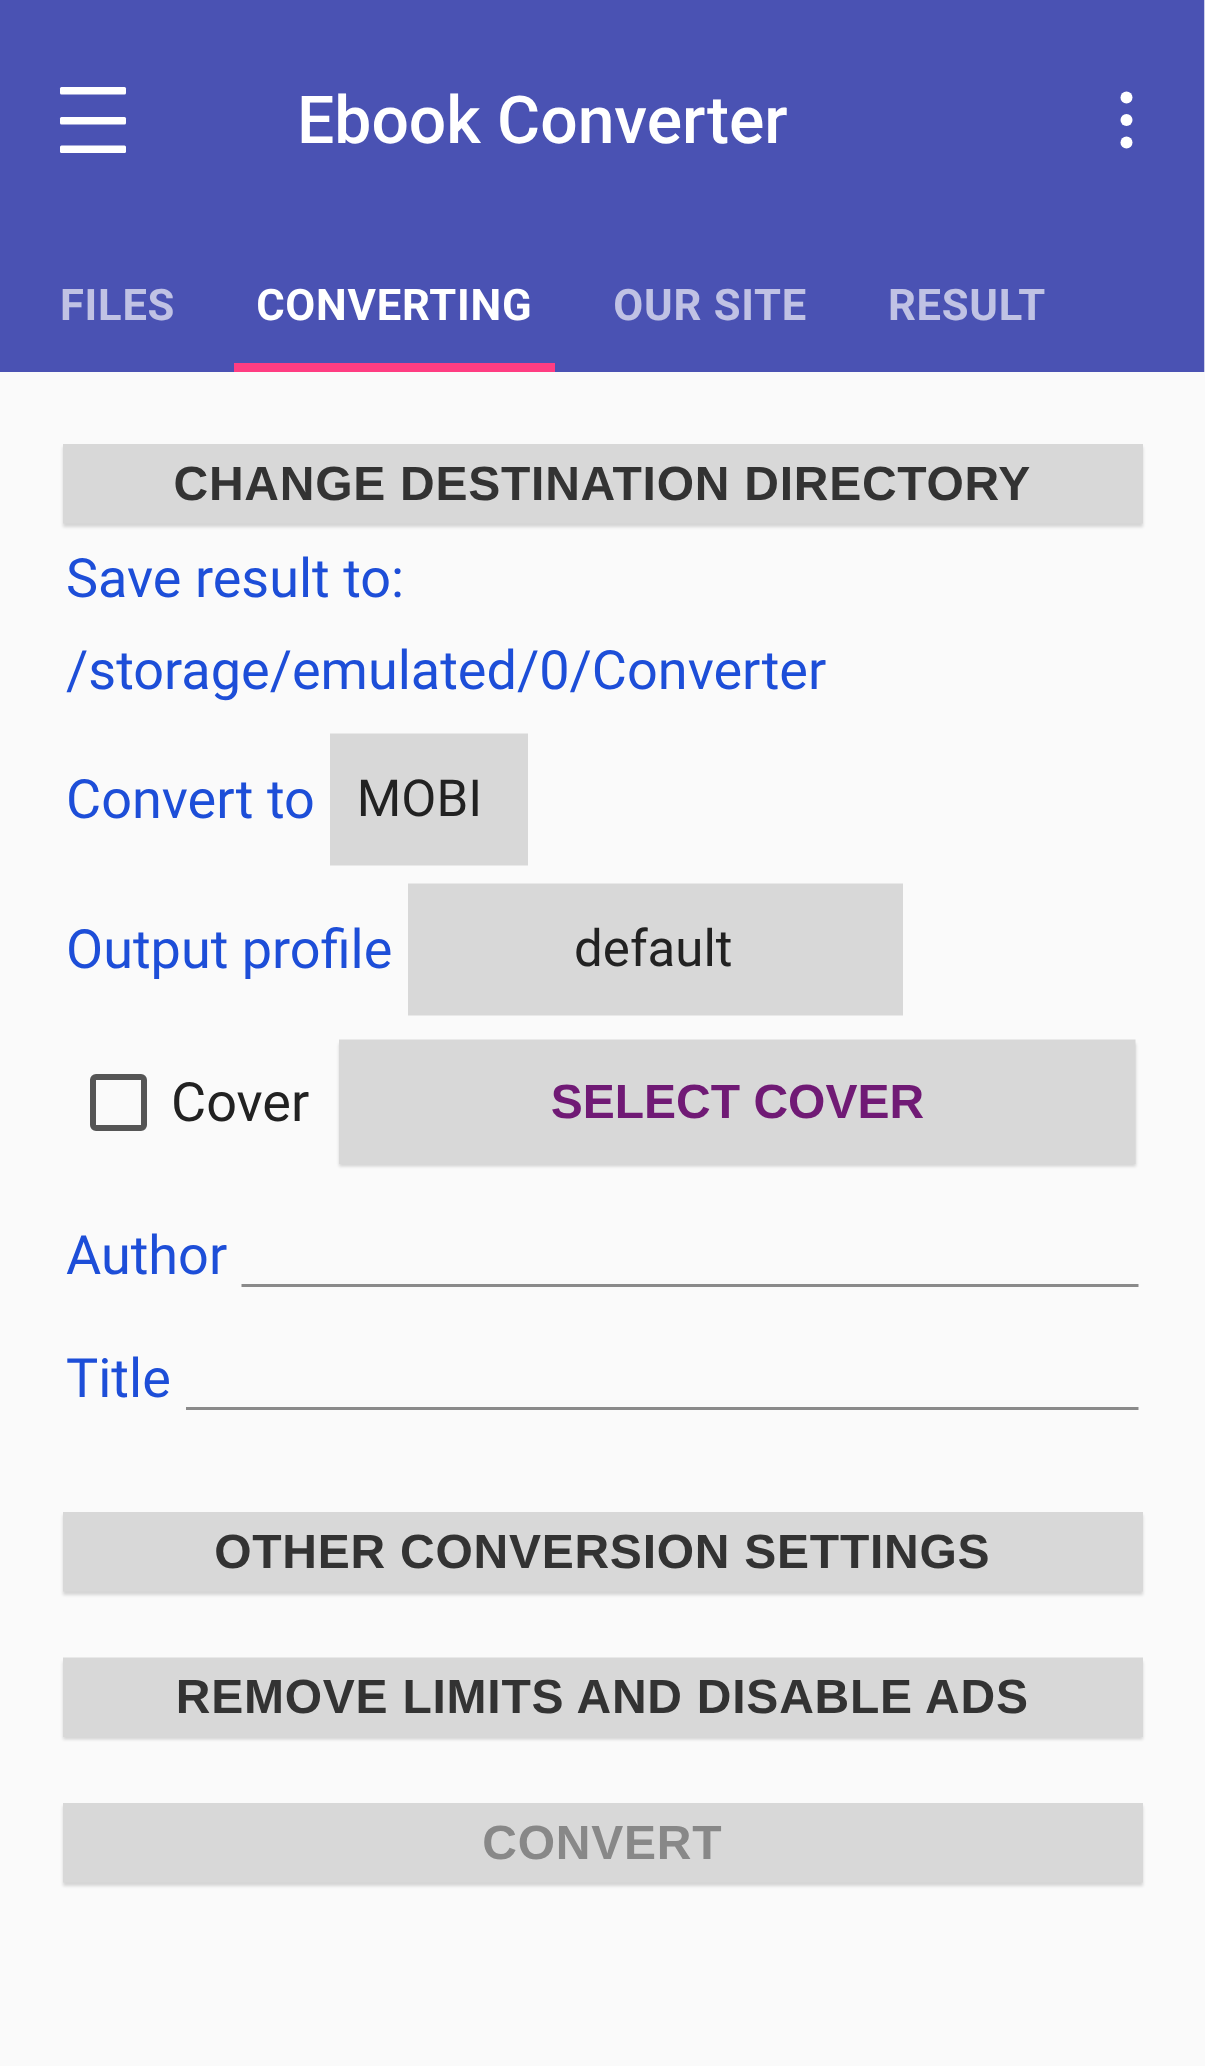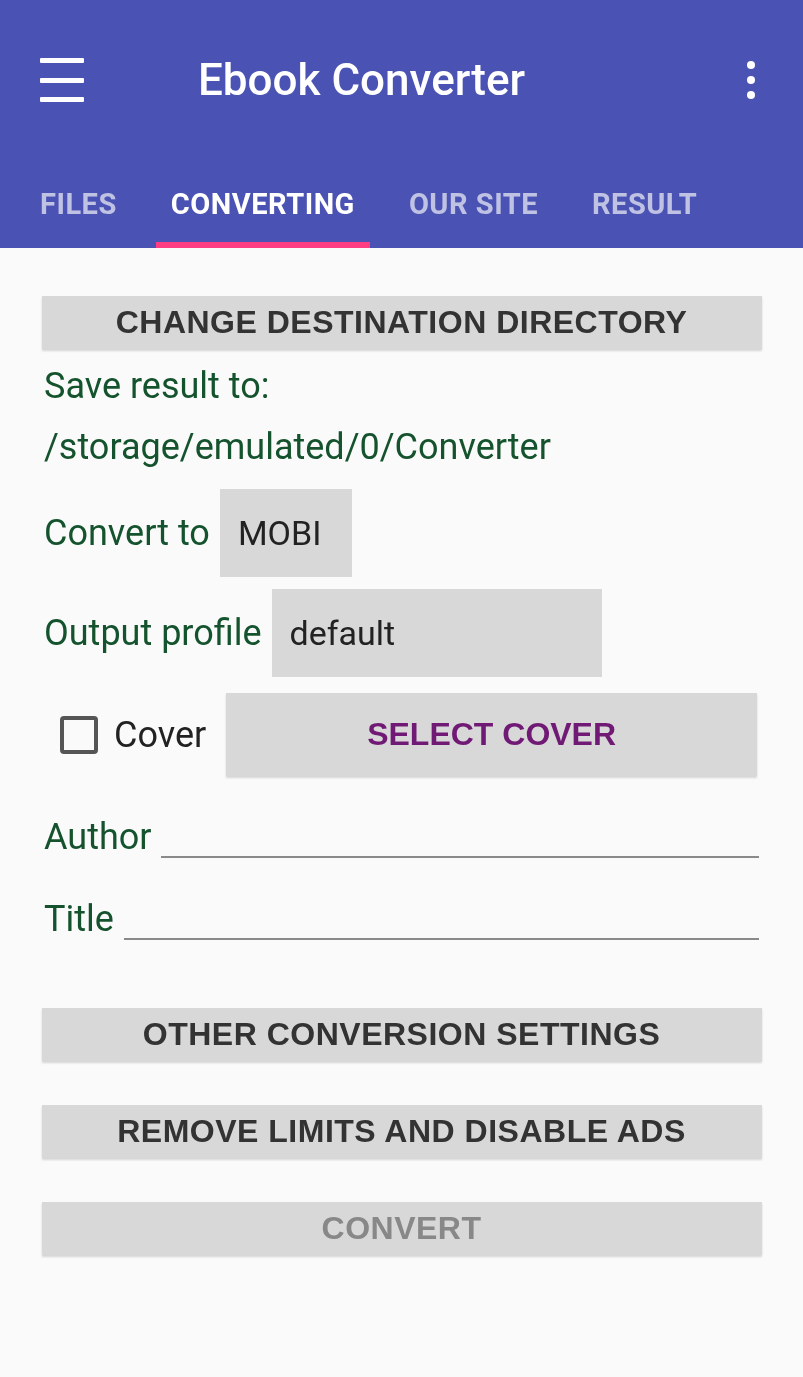--- a/index.html
+++ b/index.html
@@ -86,21 +86,21 @@
     padding:8px 0;
     text-align:center;
     cursor:pointer;
     box-shadow:0 2px 2px rgba(0,0,0,0.15);
   }
   .big-btn.disabled {
     color:#888;
   }
   .label-text {
     font-size:36px;
-    color:#14532d;
+    color:#1d4ed8;
   }
   .row-path {
     padding:10px 36px 0 36px;
     line-height:54px;
   }
   .row {
     display:flex;
     align-items:center;
     padding-left:36px;
     margin-top:8px;
@@ -203,21 +203,21 @@
 
   <div class="row-path">
     <span class="label-text">Save result to: /storage/emulated/0/Converter</span>
   </div>
 
   <div class="row">
     <span class="label-text">Convert to</span>
     <div class="spinner">MOBI</div>
   </div>
 
-  <div class="row" style="margin-top:12px;">
+  <div class="row" style="margin-top:12px;text-align:center;">
     <span class="label-text">Output profile</span>
     <div class="spinner wide">default</div>
   </div>
 
   <div class="row-cover">
     <div class="checkbox"></div>
     <span class="cover-label">Cover</span>
     <button class="select-cover-btn">SELECT COVER</button>
   </div>
 

